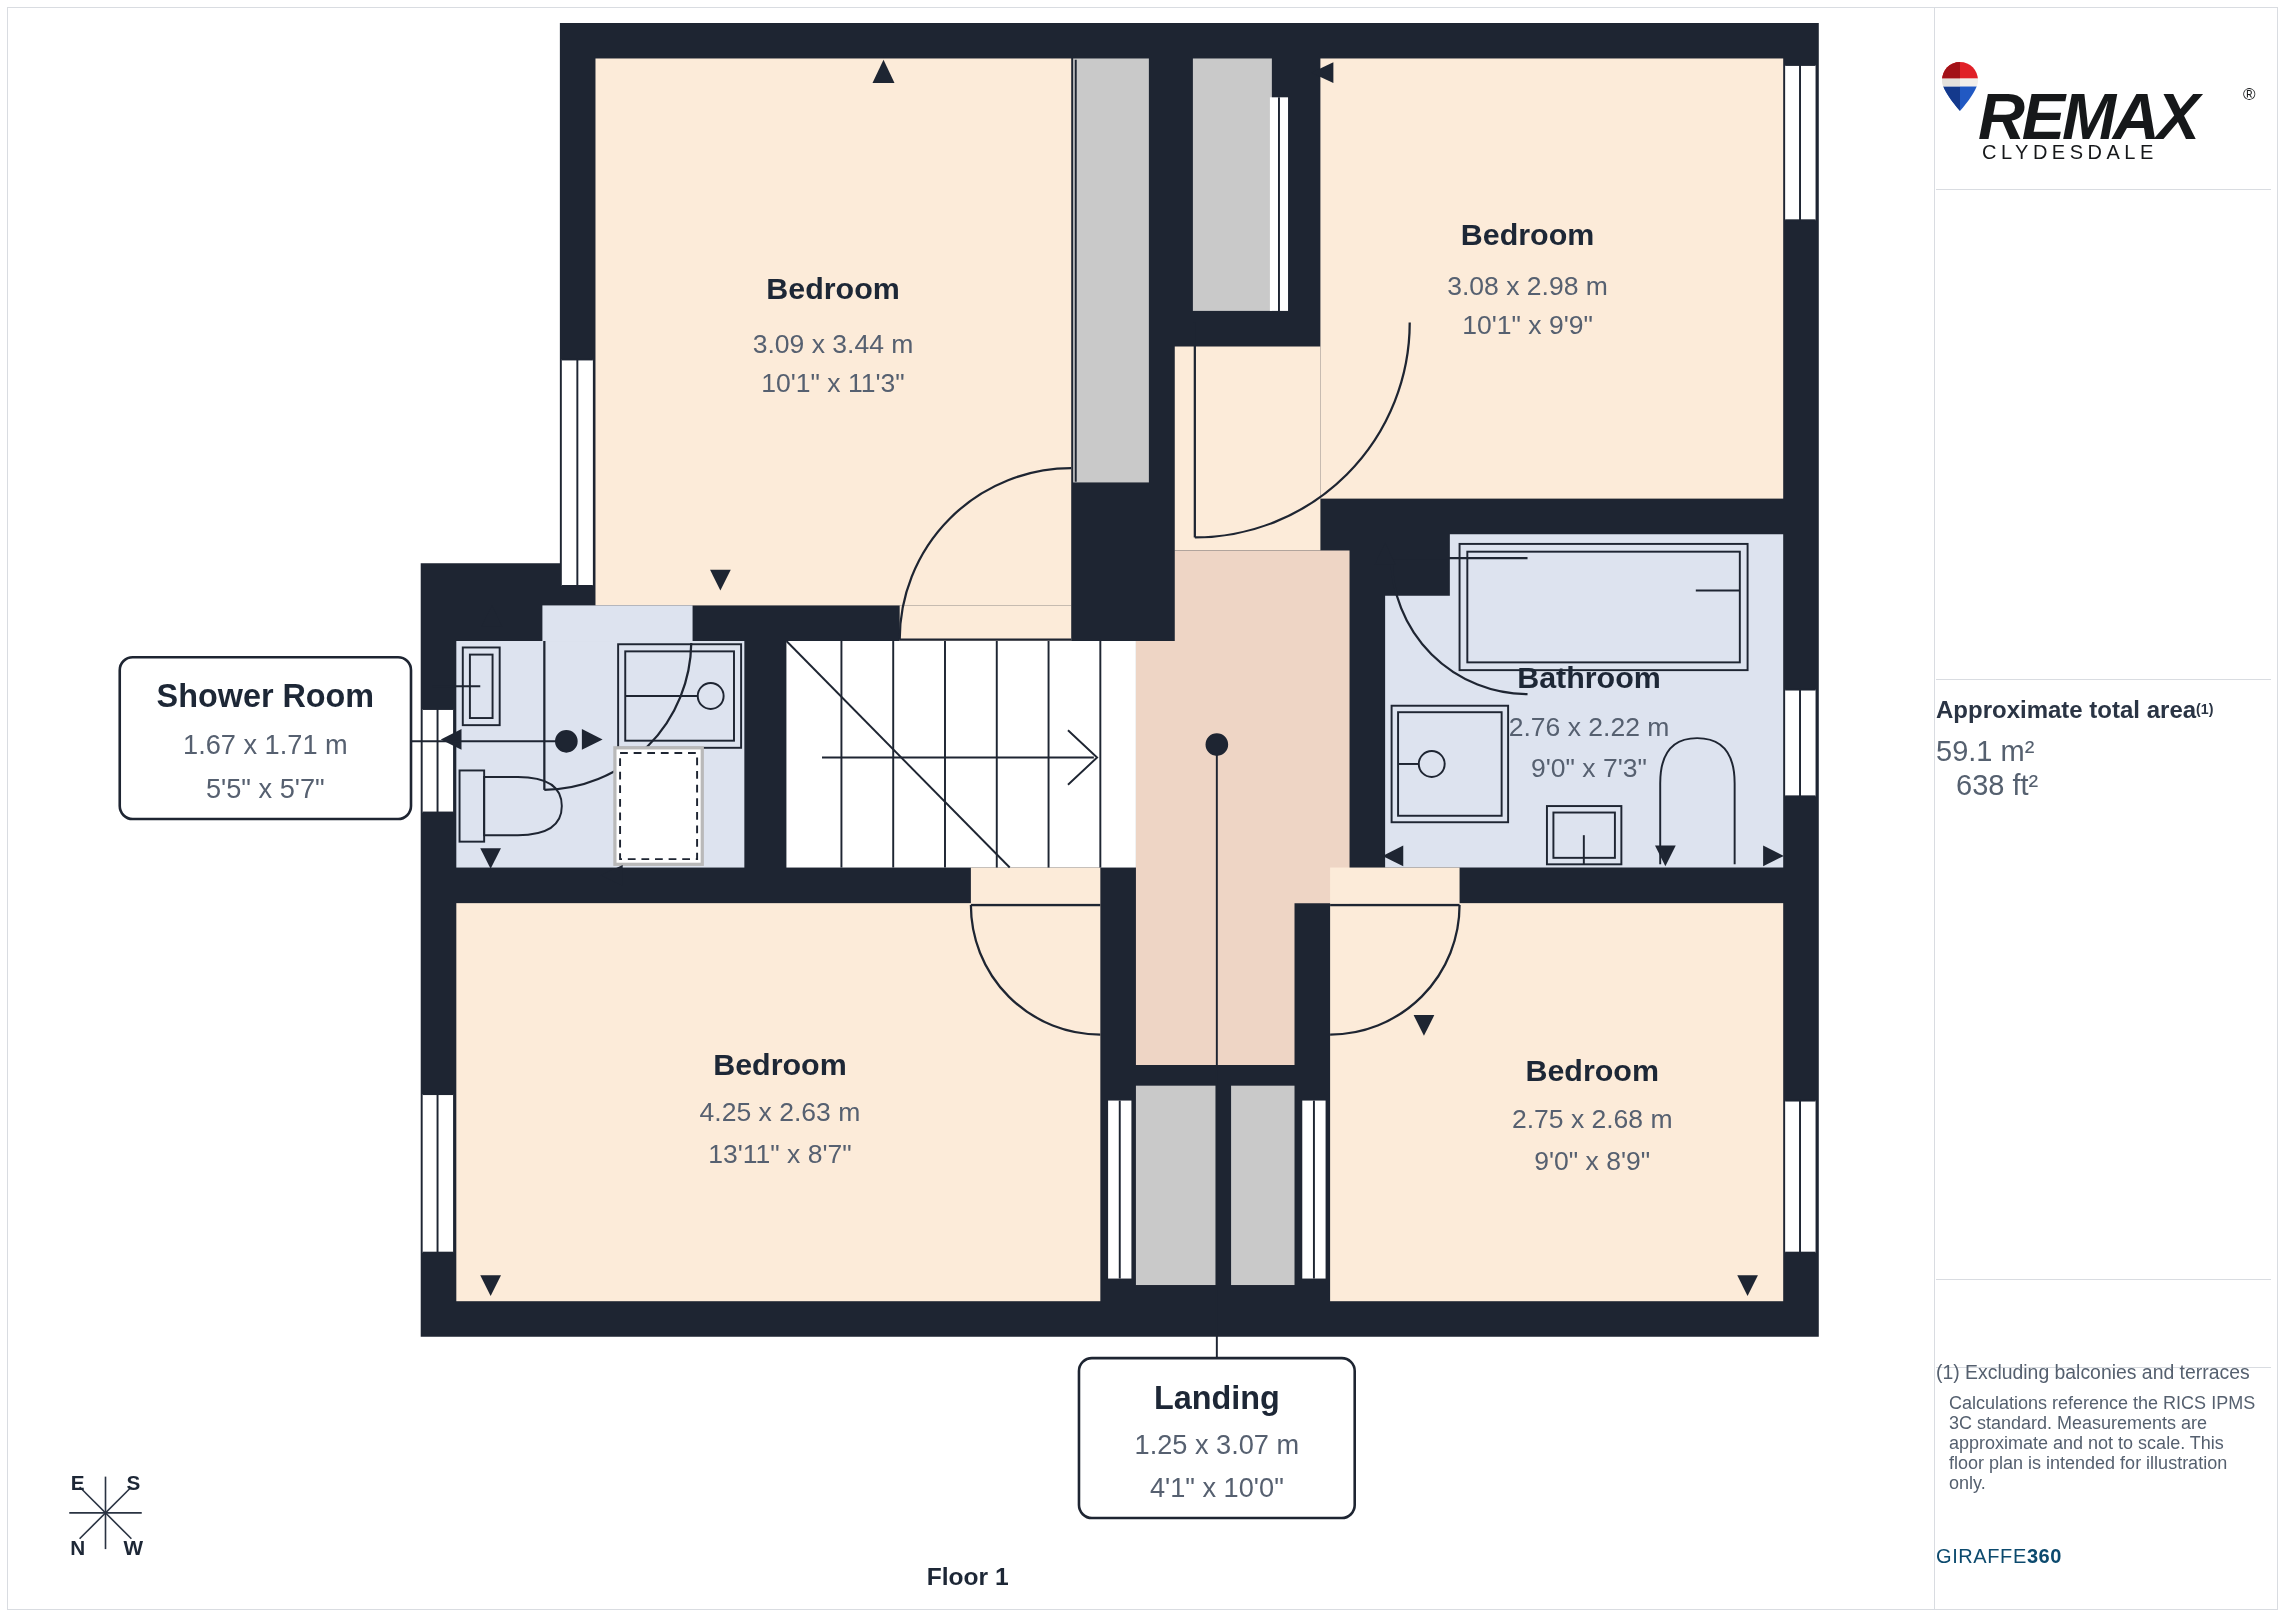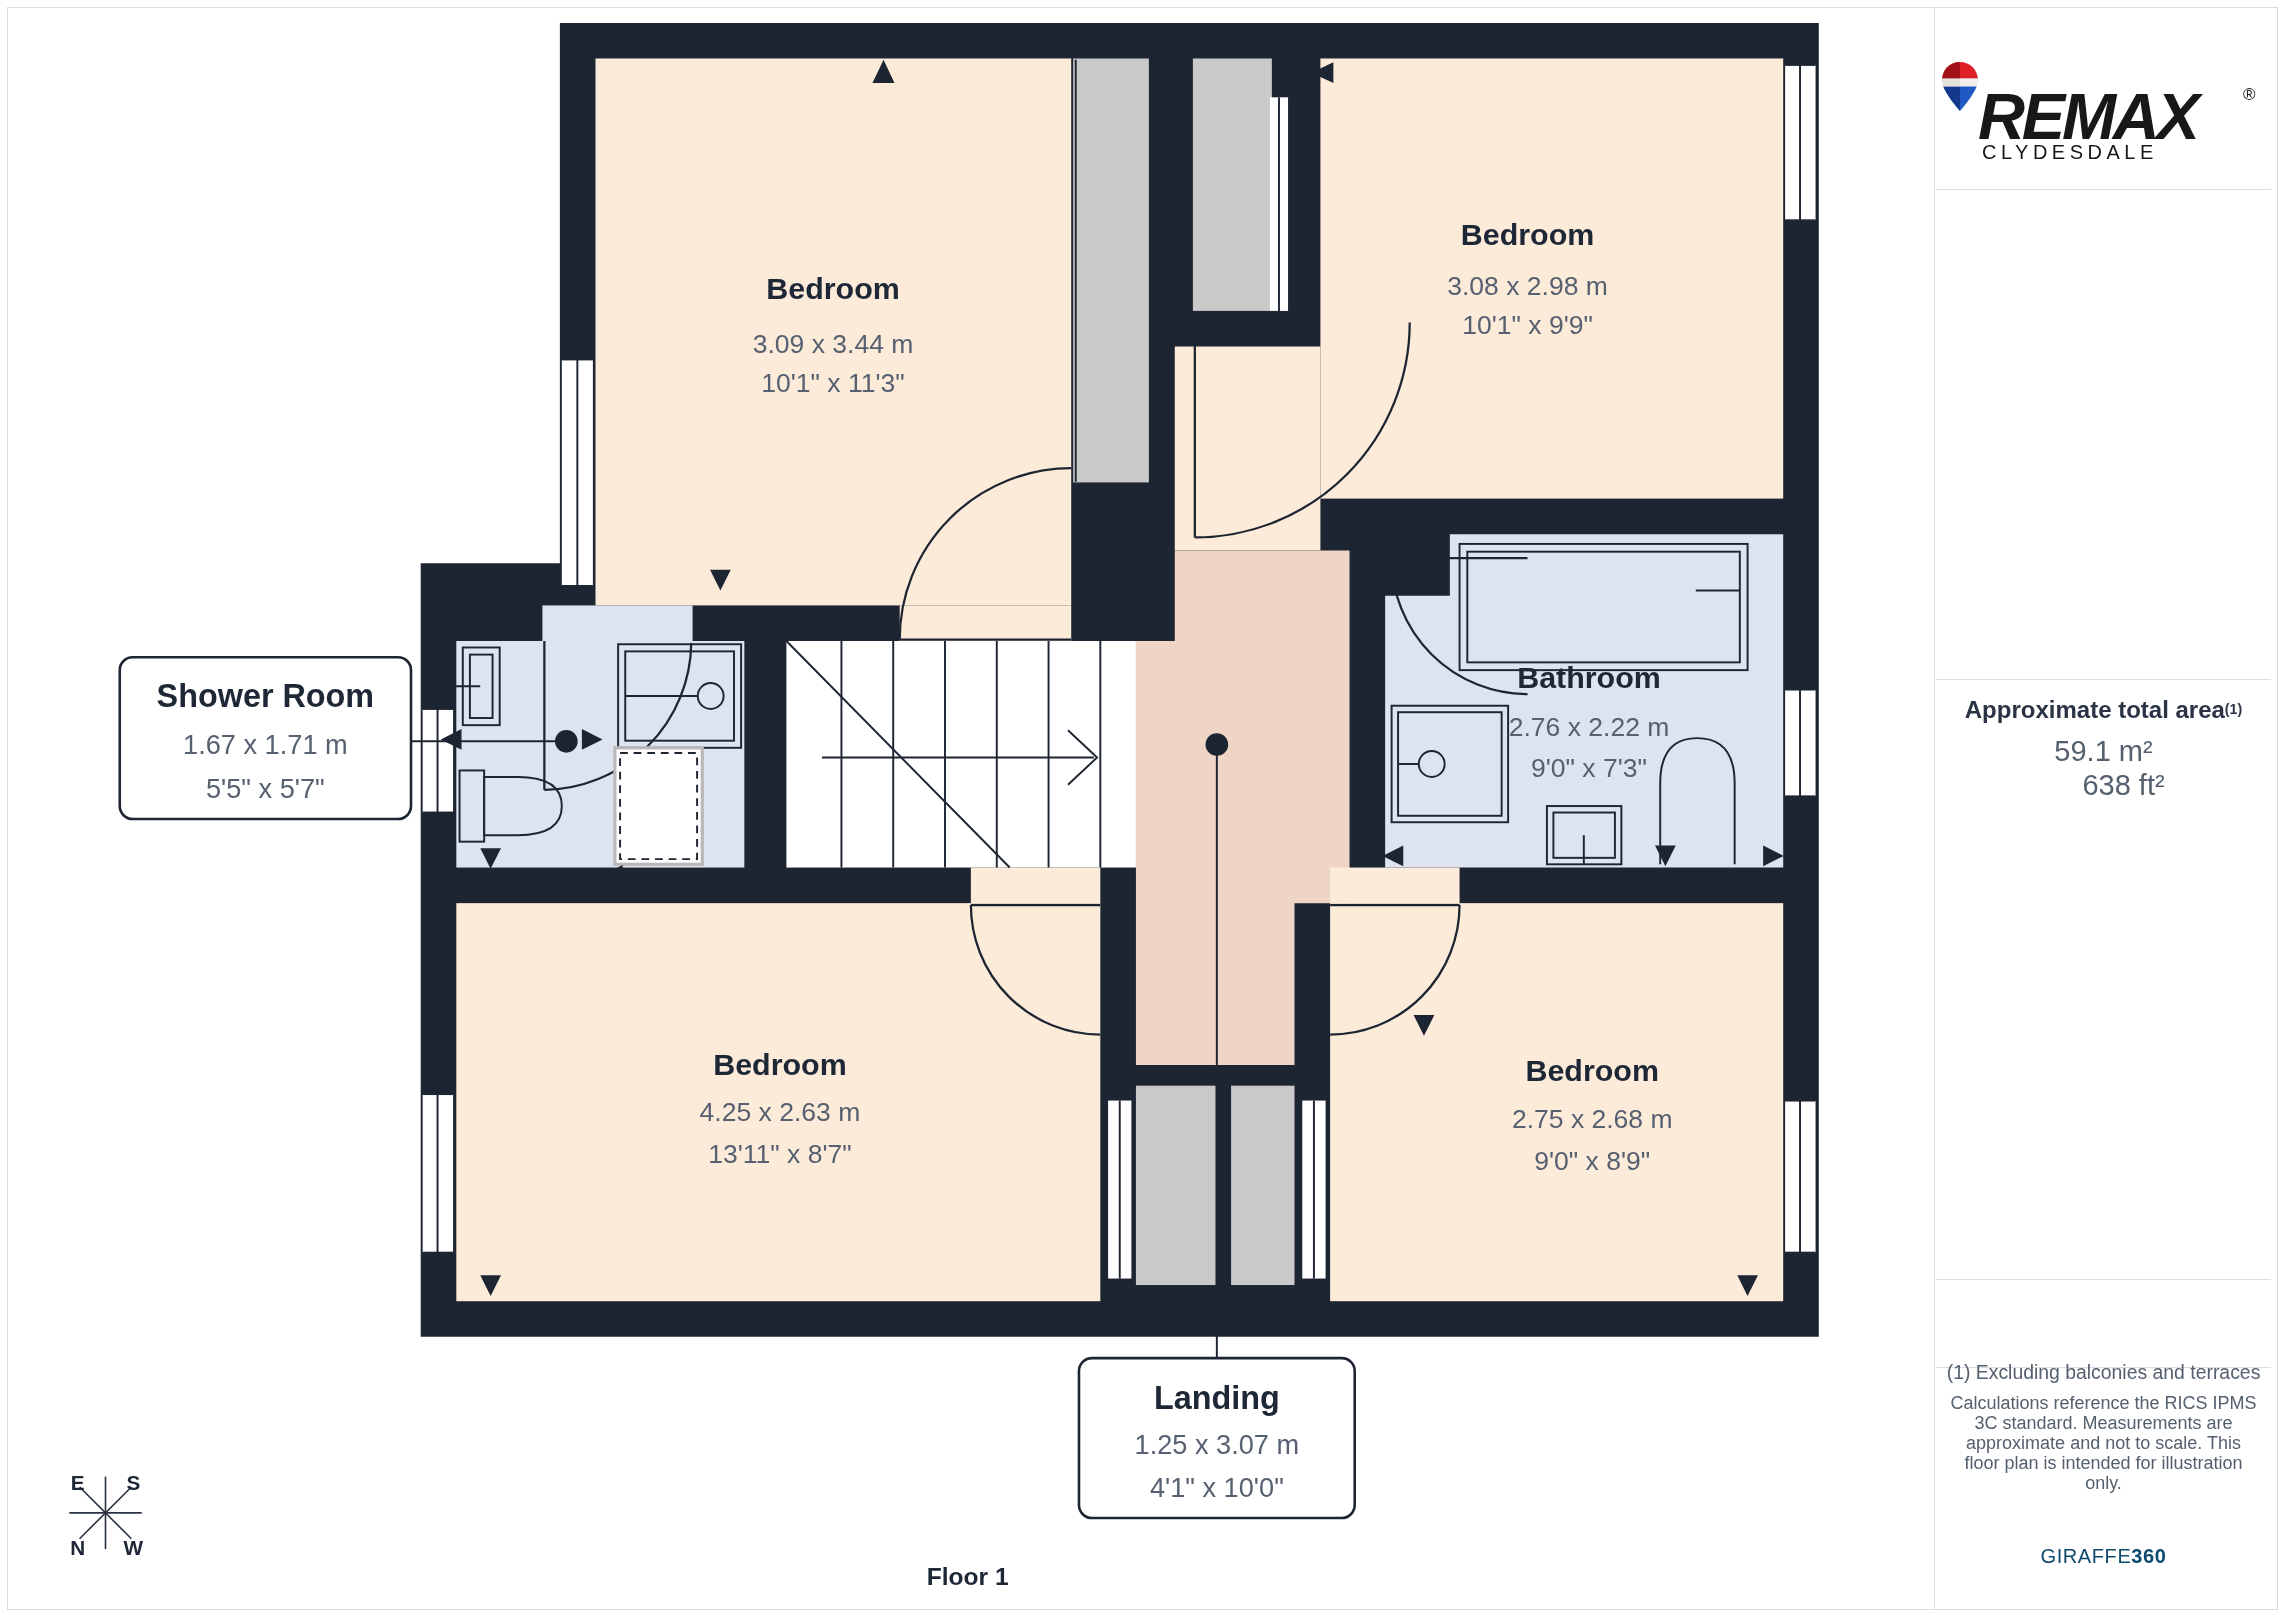--- a/index.html
+++ b/index.html
@@ -3,21 +3,21 @@
 <meta charset="utf-8">
 <style>
   html,body{margin:0;padding:0;background:#fff;}
   body{width:2284px;height:1616px;position:relative;overflow:hidden;
        font-family:"Liberation Sans","DejaVu Sans",sans-serif;}
   .frame{position:absolute;left:6.5px;top:6.5px;right:6.5px;bottom:6.5px;
          border:1.3px solid #d9dce1;pointer-events:none;}
   .vrule{position:absolute;left:1934px;top:6.5px;bottom:6.5px;width:1.3px;background:#d9dce1;}
   .hrule{position:absolute;left:1936px;width:335px;height:1.3px;background:#d9dce1;}
   #plan{position:absolute;left:0;top:0;}
-  .sb{position:absolute;text-align:center;color:#55606f;}
+  .sb{position:absolute;text-align:left;color:#55606f;}
   .sb-title{font-weight:bold;color:#2a3444;font-size:24px;}
   .sb-sup{font-size:14.2px;vertical-align:super;}
   .sb-val{font-size:29px;}
   .sb-foot{font-size:19.4px;margin-top:48px;}
   .sb-disc{font-size:18px;line-height:20px;}
   .giraffe{font-size:20px;color:#0c4a6e;letter-spacing:0.6px;margin-top:12px;}
   .giraffe b{font-weight:800;}
   .remax-word{position:absolute;left:1978px;top:79px;width:272px;
       font-size:65px;font-weight:800;font-style:italic;color:#16181a;
       letter-spacing:-3.2px;white-space:nowrap;}

